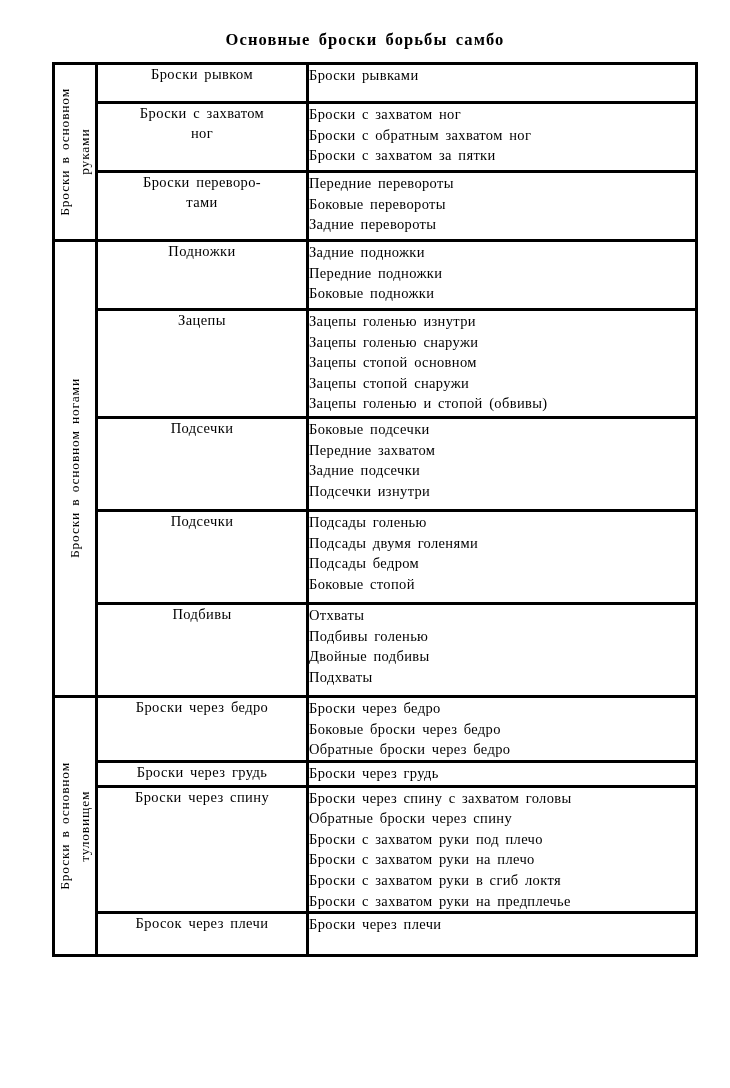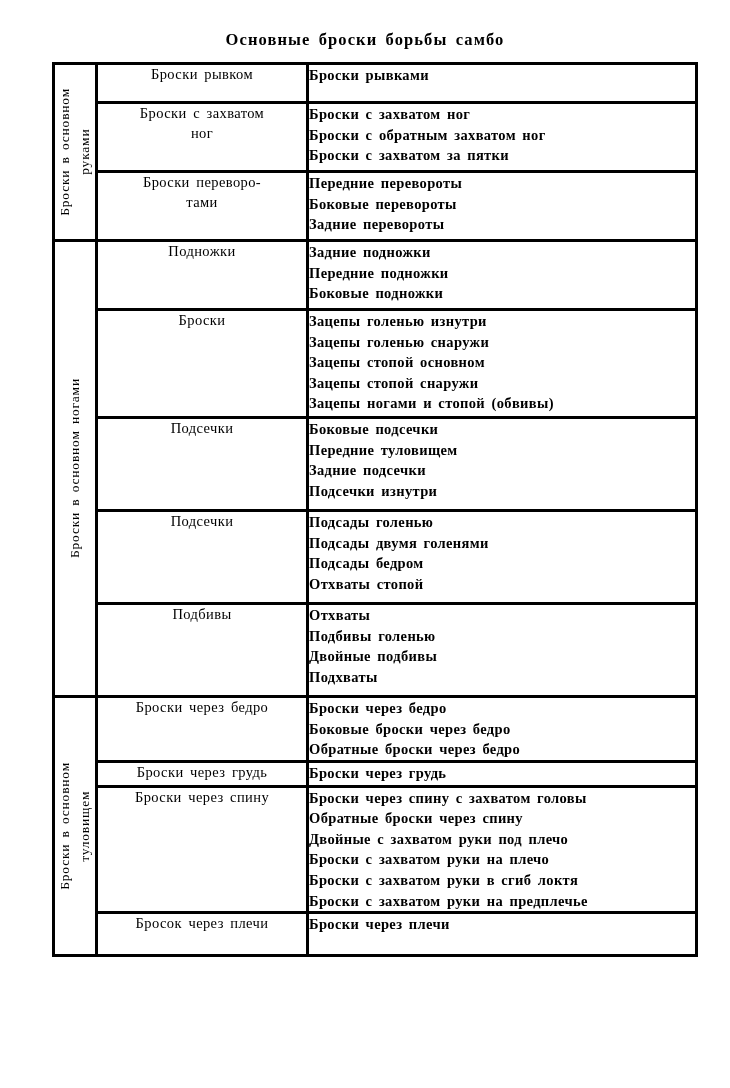--- a/index.html
+++ b/index.html
@@ -80,21 +80,20 @@
     word-spacing: 2.5px;
     white-space: pre-line;
     text-align: center;
   }
   td.list-cell {
     padding: 10px 0 12px 12px;
     font-size: 14.5px;
     line-height: 1.42;
     letter-spacing: 0.35px;
     word-spacing: 2.5px;
-    font-weight: bold;
   }
   td.list-cell .item {
     display: block;
     white-space: nowrap;
   }
   
   tr[data-h="56"]  td { height: 36px; }
   tr[data-h="78"]  td { height: 58px; }
   tr[data-h="86"]  td { height: 66px; }
   tr[data-h="110"] td { height: 90px; }
@@ -149,45 +148,45 @@
             </div>
           </td>
           <td class="cat-cell">Подножки</td>
           <td class="list-cell">
             <span class="item">Задние подножки</span>
             <span class="item">Передние подножки</span>
             <span class="item">Боковые подножки</span>
           </td>
         </tr>
         <tr data-h="125">
-          <td class="cat-cell">Броски</td>
+          <td class="cat-cell">Зацепы</td>
           <td class="list-cell">
             <span class="item">Зацепы голенью изнутри</span>
             <span class="item">Зацепы голенью снаружи</span>
             <span class="item">Зацепы стопой основном</span>
             <span class="item">Зацепы стопой снаружи</span>
-            <span class="item">Зацепы ногами и стопой (обвивы)</span>
+            <span class="item">Зацепы голенью и стопой (обвивы)</span>
           </td>
         </tr>
         <tr data-h="110">
           <td class="cat-cell">Подсечки</td>
           <td class="list-cell">
             <span class="item">Боковые подсечки</span>
-            <span class="item">Передние туловищем</span>
+            <span class="item">Передние захватом</span>
             <span class="item">Задние подсечки</span>
             <span class="item">Подсечки изнутри</span>
           </td>
         </tr>
         <tr data-h="110">
           <td class="cat-cell">Подсечки</td>
           <td class="list-cell">
             <span class="item">Подсады голенью</span>
             <span class="item">Подсады двумя голенями</span>
             <span class="item">Подсады бедром</span>
-            <span class="item">Отхваты стопой</span>
+            <span class="item">Боковые стопой</span>
           </td>
         </tr>
         <tr data-h="110">
           <td class="cat-cell">Подбивы</td>
           <td class="list-cell">
             <span class="item">Отхваты</span>
             <span class="item">Подбивы голенью</span>
             <span class="item">Двойные подбивы</span>
             <span class="item">Подхваты</span>
           </td>
@@ -210,21 +209,21 @@
           <td class="cat-cell">Броски через грудь</td>
           <td class="list-cell">
             <span class="item">Броски через грудь</span>
           </td>
         </tr>
         <tr data-h="140">
           <td class="cat-cell">Броски через спину</td>
           <td class="list-cell">
             <span class="item">Броски через спину с захватом головы</span>
             <span class="item">Обратные броски через спину</span>
-            <span class="item">Двойные с захватом руки под плечо</span>
+            <span class="item">Броски с захватом руки под плечо</span>
             <span class="item">Броски с захватом руки на плечо</span>
             <span class="item">Броски с захватом руки в сгиб  локтя</span>
             <span class="item">Броски с захватом руки на предплечье</span>
           </td>
         </tr>
         <tr data-h="60">
           <td class="cat-cell">Бросок через плечи</td>
           <td class="list-cell">
             <span class="item">Броски через плечи</span>
           </td>

